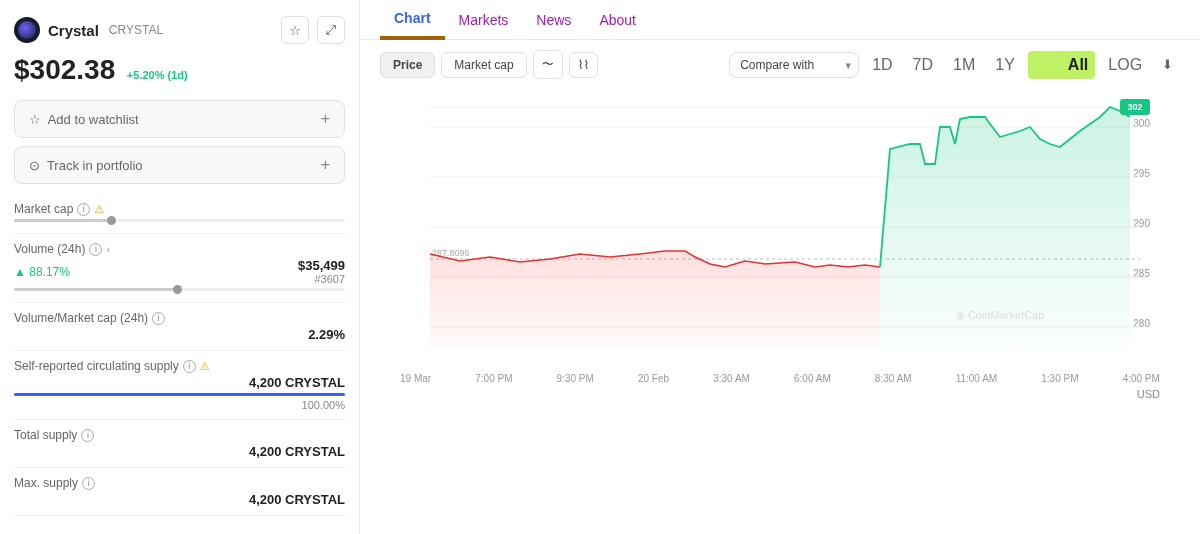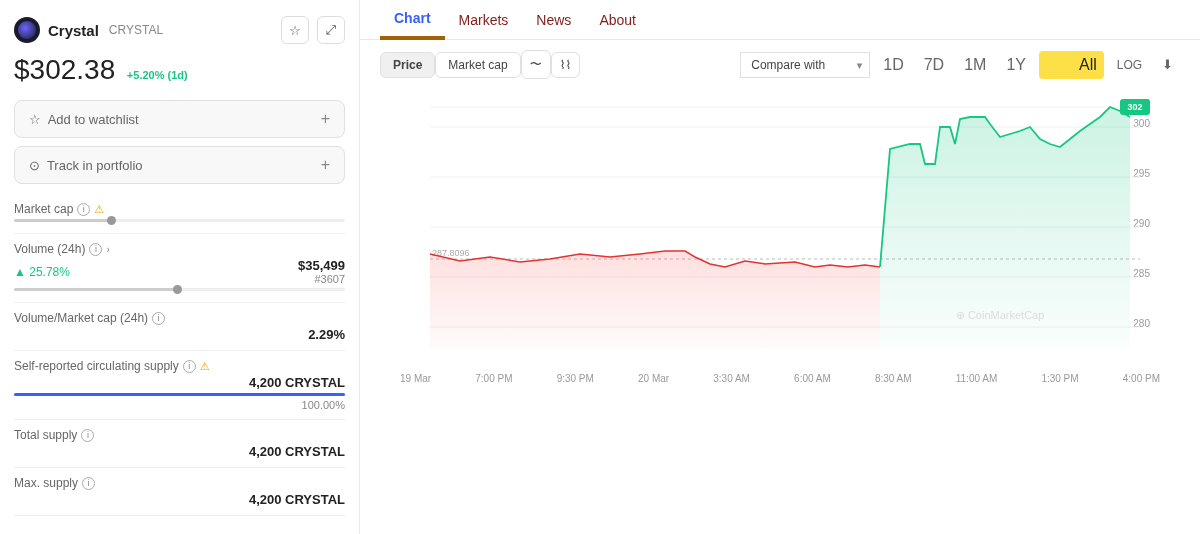--- a/index.html
+++ b/index.html
@@ -10,21 +10,21 @@
     .left-panel { width: 360px; min-width: 360px; padding: 16px 14px; border-right: 1px solid #e8e8e8; }
     .coin-header { display: flex; align-items: center; justify-content: space-between; margin-bottom: 10px; }
     .coin-identity { display: flex; align-items: center; gap: 8px; justify-content: center; }
     .coin-logo { width: 26px; height: 26px; border-radius: 50%; background: #1a1a2e; display: flex; align-items: center; justify-content: center; }
     .coin-logo-inner { width: 18px; height: 18px; border-radius: 50%; background: radial-gradient(circle at 40% 40%, #6c63ff, #1a1a2e); }
     .coin-name { font-weight: 700; font-size: 15px; }
     .coin-symbol { font-size: 12px; color: #888; margin-left: 2px; }
     .header-icons { display: flex; gap: 8px; }
     .icon-btn { width: 28px; height: 28px; border: 1px solid #ddd; border-radius: 6px; background: #fff; cursor: pointer; display: flex; align-items: center; justify-content: center; color: #555; font-size: 13px; }
     .price-row { margin-bottom: 14px; }
-    .price-main { font-size: 28px; font-weight: 400; }
+    .price-main { font-size: 28px; font-weight: 700; }
     .price-change { color: #16c784; font-size: 11px; font-weight: 600; margin-left: 8px; }
     .action-btn { width: 100%; border: 1px solid #e0e0e0; background: #f8f8f8; border-radius: 8px; padding: 9px 14px; cursor: pointer; display: flex; align-items: center; justify-content: space-between; margin-bottom: 8px; color: #333; font-size: 13px; }
     .action-btn-left { display: flex; align-items: center; gap: 7px; color: #666; }
     .action-btn .plus { color: #888; font-size: 16px; }
 
     .stats-section { margin-top: 10px; }
     .stat-row { padding: 8px 0; border-bottom: 1px solid #f0f0f0; }
     .stat-label-row { display: flex; align-items: center; gap: 4px; color: #666; font-size: 12px; margin-bottom: 2px; }
     .stat-values { display: flex; justify-content: space-between; align-items: center; }
     .stat-value-right { text-align: right; }
@@ -36,35 +36,35 @@
     .progress-dot { position: absolute; top: -3px; width: 9px; height: 9px; border-radius: 50%; background: #999; }
     .stat-percent { color: #888; font-size: 11px; text-align: center; }
 
     .warn-icon { color: #f0a500; font-size: 11px; }
     .info-icon { width: 13px; height: 13px; border-radius: 50%; border: 1px solid #aaa; display: inline-flex; align-items: center; justify-content: center; font-size: 9px; color: #888; cursor: pointer; }
     .chevron-icon { color: #888; font-size: 10px; cursor: pointer; }
 
     
     .right-panel { flex: 1; padding: 0 0 0 0; display: flex; flex-direction: column; }
     .tabs-bar { display: flex; gap: 0; padding: 0 20px; border-bottom: 1px solid #e8e8e8; height: 40px; align-items: flex-end; }
-    .tab { padding: 10px 14px; cursor: pointer; font-size: 14px; color: #7f1d1d; border-bottom: 2px solid transparent; margin-bottom: -1px; }
+    .tab { padding: 10px 14px; cursor: pointer; font-size: 14px; color: #a21caf; border-bottom: 2px solid transparent; margin-bottom: -1px; }
     .tab.active { color: #3861fb; border-bottom: 4px solid #a16207; font-weight: 600; }
 
     .chart-controls { display: flex; align-items: center; justify-content: space-between; padding: 10px 20px; }
-    .chart-controls-left { display: flex; align-items: center; }
+    .chart-controls-left { display: flex; gap: 6px; align-items: center; }
     .ctrl-btn { border: 1px solid #e0e0e0; background: #fff; border-radius: 6px; padding: 5px 12px; cursor: pointer; font-size: 12px; color: #444; }
     .ctrl-btn.active { background: #f0f0f0; font-weight: 600; }
     .ctrl-icon-btn { border: 1px solid #e0e0e0; background: #fff; border-radius: 6px; padding: 5px 8px; cursor: pointer; font-size: 12px; color: #444; }
     .chart-controls-right { display: flex; gap: 6px; align-items: center; }
-    .compare-select { border: 1px solid #e0e0e0; background: #fff; border-radius: 0; padding: 5px 28px 5px 10px; cursor: pointer; font-size: 12px; color: #444; min-width: 130px; appearance: none; position: relative; }
+    .compare-select { border: 1px solid #e0e0e0; background: #fff; border-radius: 8px; padding: 5px 28px 5px 10px; cursor: pointer; font-size: 12px; color: #444; min-width: 130px; appearance: none; position: relative; }
     .compare-wrap { position: relative; display: inline-block; }
     .compare-wrap::after { content: '▾'; position: absolute; right: 8px; top: 50%; transform: translateY(-50%); color: #888; pointer-events: none; font-size: 11px; }
     .time-btn { border: none; background: transparent; padding: 5px 7px; cursor: pointer; font-size: 16px; color: #666; border-radius: 4px; }
-    .time-btn.active { background: #fde047; font-weight: 400; color: #222; padding-left: 40px; }
-    .log-btn { border: none; background: transparent; padding: 5px 7px; cursor: pointer; font-size: 12px; color: #666; border-radius: 4px; }
+    .time-btn.active { background: #bef264; font-weight: 700; color: #222; padding-left: 40px; }
+    .log-btn { border: none; background: transparent; padding: 5px 7px; cursor: pointer; font-size: 16px; color: #666; border-radius: 4px; }
     .download-btn { border: none; background: transparent; padding: 5px 7px; cursor: pointer; font-size: 13px; color: #666; }
 
     .chart-area { flex: 1; padding: 0 20px; position: relative; overflow: hidden; }
 
     .x-axis { display: flex; justify-content: space-between; padding: 4px 20px; font-size: 10px; color: #999; }
   </style>
 </head>
 <body>
 
 <div class="layout">
@@ -118,21 +118,21 @@
         </div>
       </div>
 
       <div class="stat-row">
         <div class="stat-label-row">
           <span>Volume (24h)</span>
           <span class="info-icon">i</span>
           <span class="chevron-icon">›</span>
         </div>
         <div class="stat-values">
-          <span class="stat-change-pos">▲ 25.78%</span>
+          <span class="stat-change-pos">▲ 88.17%</span>
           <div class="stat-value-right">
             <div class="stat-main">$35,499</div>
             <div class="stat-rank">#3607</div>
           </div>
         </div>
         <div class="progress-bar-wrap">
           <div class="progress-bar-fill" style="width:50%"></div>
           <div class="progress-dot" style="left:48%"></div>
         </div>
       </div>
@@ -267,24 +267,25 @@
         <rect x="720" y="10" width="30" height="16" rx="3" fill="#16c784"></rect>
         <text x="735" y="21" font-size="9" fill="#fff" text-anchor="middle" font-weight="bold">302</text>
 
         <text x="600" y="230" font-size="11" fill="#ddd" text-anchor="middle">⊕ CoinMarketCap</text>
       </svg>
 
       <div class="x-axis">
         <span>19 Mar</span>
         <span>7:00 PM</span>
         <span>9:30 PM</span>
-        <span>20 Mar</span>
+        <span>20 Feb</span>
         <span>3:30 AM</span>
         <span>6:00 AM</span>
         <span>8:30 AM</span>
         <span>11:00 AM</span>
         <span>1:30 PM</span>
         <span>4:00 PM</span>
       </div>
+      <div style="text-align:right;padding-right:20px;font-size:11px;color:#888;">USD</div>
     </div>
 
   </div>
 </div>
 
 </body></html>

